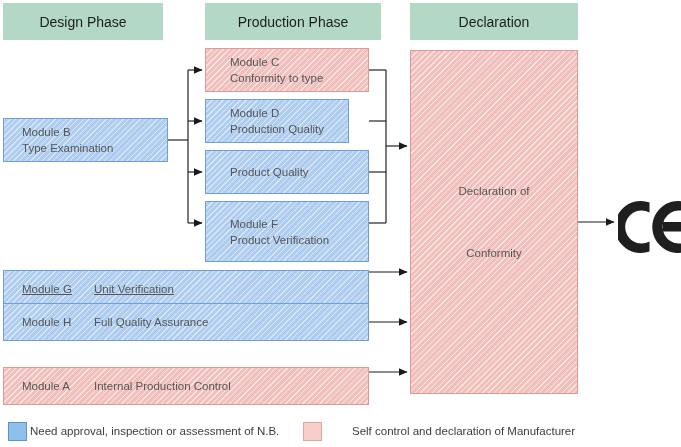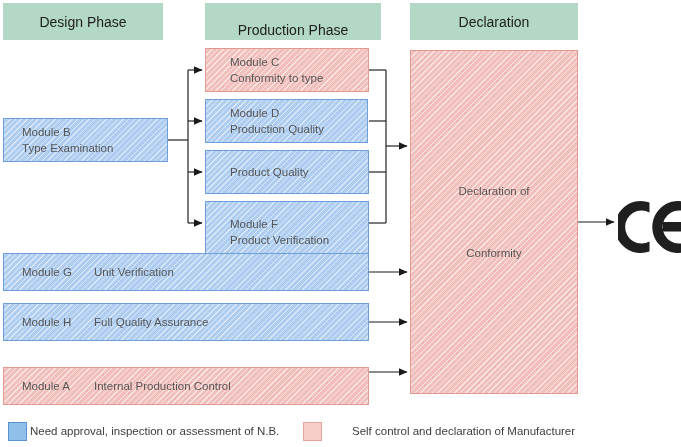--- a/index.html
+++ b/index.html
@@ -120,53 +120,53 @@
 </style>
 </head>
 <body>
 
 <div id="stage">
 
   <div class="box phase" style="left:3px; top:3px; width:160px; height:37px;">
     <span>Design Phase</span>
   </div>
 
-  <div class="box phase" style="left:205px; top:3px; width:176px; height:37px;justify-content:flex-end;">
+  <div class="box phase" style="left:205px; top:3px; width:176px; height:37px;">
     <span>Production Phase</span>
   </div>
 
   <div class="box phase" style="left:410px; top:3px; width:168px; height:37px;text-align:right;">
     <span>Declaration</span>
   </div>
 
   <div class="box blue pad-l-sm" style="left:3px; top:118px; width:165px; height:44px;">
     <span class="line1">Module B</span>
     <span class="line2">Type Examination</span>
   </div>
 
   <div class="box pink pad-l" style="left:205px; top:48px; width:164px; height:44px;">
     <span class="line1">Module C</span>
     <span class="line2">Conformity to type</span>
   </div>
 
-  <div class="box blue pad-l" style="left:205px; top:99px; width:163px; height:44px;">
+  <div class="box blue pad-l" style="left:205px; top:99px; width:144px; height:44px;">
     <span class="line1">Module D</span>
     <span class="line2">Production Quality</span>
   </div>
 
   <div class="box blue pad-l" style="left:205px; top:150px; width:164px; height:44px;">
     <span class="line2">Product Quality</span>
   </div>
 
   <div class="box blue pad-l" style="left:205px; top:201px; width:164px; height:61px;">
     <span class="line1">Module F</span>
     <span class="line2">Product Verification</span>
   </div>
 
-  <div class="box blue" style="left:3px; top:253px; width:366px; height:38px;">
+  <div class="box blue" style="left:3px; top:270px; width:366px; height:38px;text-decoration:underline;">
     <div class="row-lbl pad-l-sm">
       <span class="mod">Module G</span>
       <span>Unit Verification</span>
     </div>
   </div>
 
   <div class="box blue" style="left:3px; top:303px; width:366px; height:38px;">
     <div class="row-lbl pad-l-sm">
       <span class="mod">Module H</span>
       <span>Full Quality Assurance</span>

